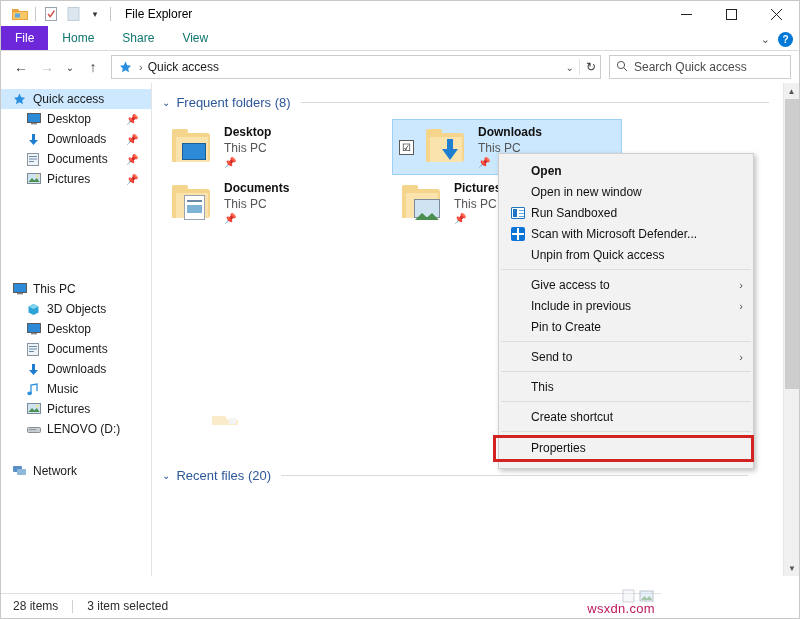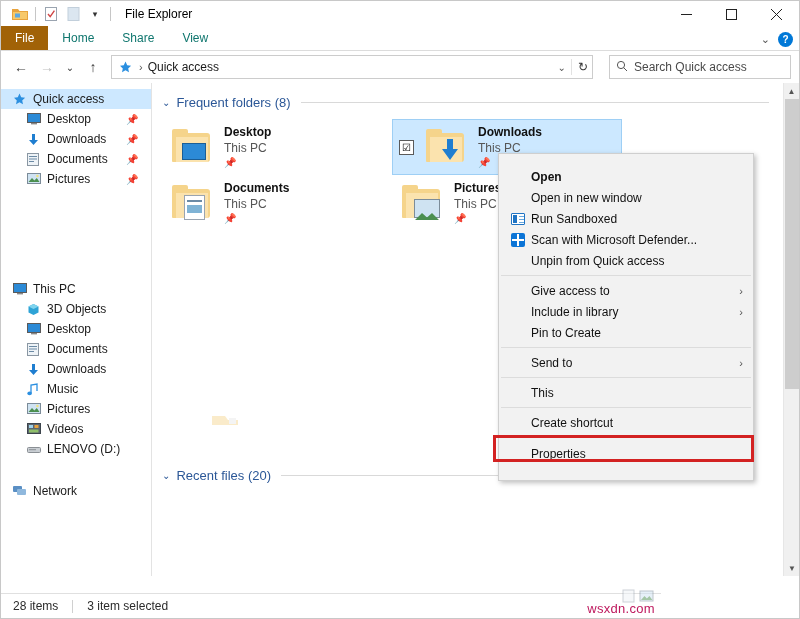--- a/index.html
+++ b/index.html
@@ -25,21 +25,21 @@
   .title-text { margin-left:10px; font-size:12px; color:#000; }
   .winbtns { position:absolute; right:0; top:0; height:26px; display:flex; }
   .winbtn { width:45px; height:26px; display:flex; align-items:center;
             justify-content:center; font-size:12px; color:#000; }
 
   
   .ribbon { height:24px; background:#fff; display:flex; align-items:flex-end;
             position:relative; border-bottom:1px solid #dcdcdc; }
   .tab { height:24px; line-height:24px; padding:0 14px; font-size:12px;
          color:#0f766e; }
-  .tab.active { background:#a16207; color:#fff; }
+  .tab.active { background:#6d28d9; color:#fff; }
   .ribbon-right { position:absolute; right:6px; bottom:3px; display:flex;
                   align-items:center; gap:8px; }
   .chev-small { font-size:11px; color:#555; }
   .help-ico { width:15px; height:15px; border-radius:50%; background:#0078d7;
               color:#fff; font-size:10px; font-weight:bold; display:flex;
               align-items:center; justify-content:center; }
 
   
   .addrbar { height:32px; display:flex; align-items:center; padding:0 8px;
              background:#fff; gap:2px; }
@@ -51,21 +51,21 @@
                 display:flex; align-items:center; padding:0 4px; margin-left:4px;
                 position:relative; }
   .addr-star { width:18px; display:flex; align-items:center; justify-content:center; }
   .addr-sep { color:#555; font-size:11px; margin:0 5px; }
   .addr-crumb { font-size:12px; color:#1a1a1a; }
   .addr-drop { position:absolute; right:26px; font-size:10px; color:#555; }
   .addr-refresh { position:absolute; right:4px; font-size:12px; color:#333;
                   border-left:1px solid #e2e2e2; padding-left:6px; height:16px;
                   line-height:16px; }
   .search-box { width:182px; height:24px; border:1px solid #cccccc; background:#fff;
-                display:flex; align-items:center; padding:0 6px; margin-left:14px; gap:6px; }
+                display:flex; align-items:center; padding:0 6px; margin-left:6px; gap:6px; }
   .search-ph { font-size:12px; color:#4a4a4a; }
 
   
   .body-split { display:flex; height:493px; position:relative; }
 
   
   .sidebar { width:150px; background:#fff; padding-top:6px; position:relative;
              overflow:hidden; }
   .nav-row { height:20px; display:flex; align-items:center; padding-left:12px;
              font-size:12px; color:#1a1a1a; position:relative; }
@@ -104,21 +104,21 @@
             background:#f5d48b; border-radius:1px 3px 3px 1px; }
   .folder:before { content:""; position:absolute; left:0; top:-4px; width:16px;
                    height:5px; background:#f5d48b; border-radius:2px 2px 0 0; }
   .folder-front { position:absolute; left:8px; top:12px; width:32px; height:25px;
                   background:#fbe3ae; }
   .ovl { position:absolute; }
 
   
   .ctxmenu { position:absolute; left:497px; top:152px; width:256px;
              background:#f2f2f2; border:1px solid #cfcfcf;
-             box-shadow:2px 2px 5px rgba(0,0,0,.25); padding:12px 0;
+             box-shadow:2px 2px 5px rgba(0,0,0,.25); padding:6px 0;
              z-index:40; }
   .ctxitem { height:21px; display:flex; align-items:center; padding-left:8px;
              font-size:12px; color:#111; position:relative; }
   .ctxitem.bold { font-weight:bold; }
   .ctx-ico { width:22px; display:flex; align-items:center; justify-content:center; }
   .ctx-label { margin-left:2px; }
   .ctx-arrow { position:absolute; right:10px; font-size:11px; color:#555; }
   .ctx-sep { height:1px; background:#dcdcdc; margin:4px 2px 4px 2px; }
   .ctx-spacer { height:3px; }
 
@@ -365,31 +365,20 @@
           <svg width="14" height="12" viewBox="0 0 14 12">
               <rect x="0.5" y="0.5" width="13" height="10" fill="#cfe3f2" stroke="#7c8c99"></rect>
               <path d="M1.5 9l3.5-4 2.4 2.6L9.8 5l2.7 4z" fill="#4b8f4f"></path>
               <circle cx="10.4" cy="3" r="1.2" fill="#f2e07a"></circle>
             </svg>
         </span>
         <span class="nav-label">Pictures</span>
       </div>
       <div class="nav-row indent1">
         <span class="nav-ico">
-          <svg width="14" height="12" viewBox="0 0 14 12">
-              <rect x="0.5" y="0.5" width="13" height="10" fill="#5c6670" stroke="#3c444c"></rect>
-              <rect x="2" y="2" width="4" height="3" fill="#9fd2ea"></rect>
-              <rect x="7.5" y="2" width="4" height="3" fill="#e8a33d"></rect>
-              <rect x="2" y="6.5" width="9.5" height="3" fill="#8fbf6a"></rect>
-            </svg>
-        </span>
-        <span class="nav-label">Videos</span>
-      </div>
-      <div class="nav-row indent1">
-        <span class="nav-ico">
           <svg width="14" height="9" viewBox="0 0 14 9">
               <rect x="0.5" y="2.5" width="13" height="5" rx="1" fill="#c9ced3" stroke="#8a8f94"></rect>
               <rect x="2" y="4.2" width="7" height="1" fill="#8a8f94"></rect>
             </svg>
         </span>
         <span class="nav-label">LENOVO (D:)</span>
       </div>
 
       <div class="nav-gap"></div>
 
@@ -530,21 +519,21 @@
 
     <div class="ctx-sep"></div>
 
     <div class="ctxitem">
       <span class="ctx-ico"></span>
       <span class="ctx-label">Give access to</span>
       <span class="ctx-arrow">›</span>
     </div>
     <div class="ctxitem">
       <span class="ctx-ico"></span>
-      <span class="ctx-label">Include in library</span>
+      <span class="ctx-label">Include in previous</span>
       <span class="ctx-arrow">›</span>
     </div>
     <div class="ctxitem">
       <span class="ctx-ico"></span>
       <span class="ctx-label">Pin to Create</span>
     </div>
 
     <div class="ctx-sep"></div>
 
     <div class="ctxitem">

